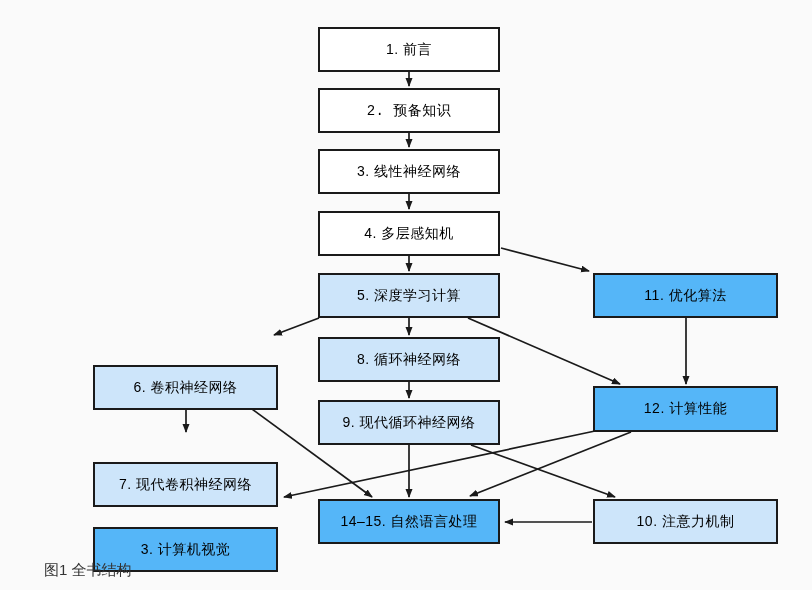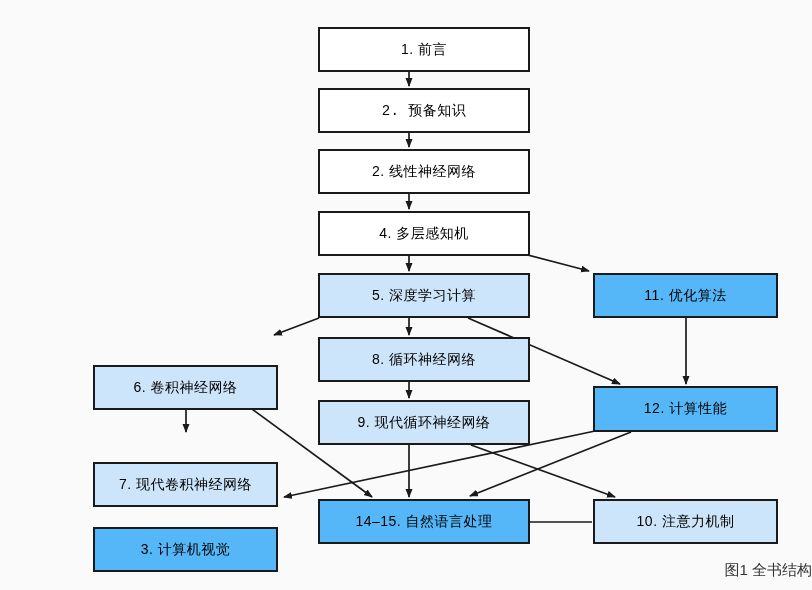--- a/index.html
+++ b/index.html
@@ -18,28 +18,28 @@
     border:2px solid #1a1a1a;
     display:flex;align-items:center;justify-content:center;
     font-size:14px;color:#000;
     letter-spacing:0.5px;
     white-space:nowrap;
   }
   .tone-white{background:#ffffff;}
   .tone-light{background:#cde5fa;}
   .tone-bright{background:#55b6f8;}
   .col-left{left:93px;width:185px;margin-top:28px;}
-  .col-mid{left:318px;width:212px;align-items:center;}
+  .col-mid{left:318px;width:182px;align-items:center;}
   .col-right{left:593px;width:185px;text-align:center;}
   .r1{top:27px;} .r2{top:88px;font-family:Liberation Mono, monospace;} .r3{top:149px;} .r4{top:203px;margin-top:8px;}
   .r5{top:273px;} .r6{top:337px;} .r12{top:386px;height:46px;}
   .r9{top:400px;} .r7{top:434px;} .rbot{top:499px;}
   .caption{
     position:absolute;top:561px;left:44px;right:0;
-    text-align:right;font-size:15px;color:#333;
+    text-align:left;font-size:15px;color:#333;
   }
   line{stroke:#1a1a1a;stroke-width:1.7;}
 </style>
 </head>
 <body>
 
 <div class="stage">
 
   <svg class="edges" viewBox="0 0 812 590" xmlns="http://www.w3.org/2000/svg">
     <defs>
@@ -67,21 +67,21 @@
     <line x1="592" y1="522" x2="505" y2="522" marker-end="url(#ah)"></line>
   </svg>
 
   <div class="node tone-white  col-mid   r1">
       <span>1. 前言</span>
     </div>
   <div class="node tone-white  col-mid   r2">
       <span>2. 预备知识</span>
     </div>
   <div class="node tone-white  col-mid   r3">
-      <span>2. 线性神经网络</span>
+      <span>3. 线性神经网络</span>
     </div>
   <div class="node tone-white  col-mid   r4">
       <span>4. 多层感知机</span>
     </div>
   <div class="node tone-light  col-mid   r5">
       <span>5. 深度学习计算</span>
     </div>
   <div class="node tone-bright col-right r5">
       <span>11. 优化算法</span>
     </div>

